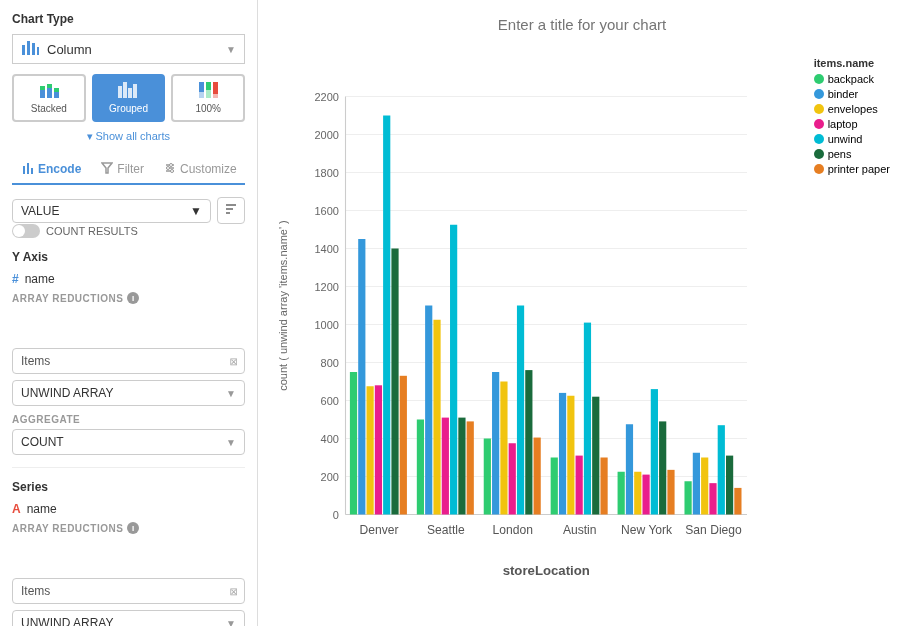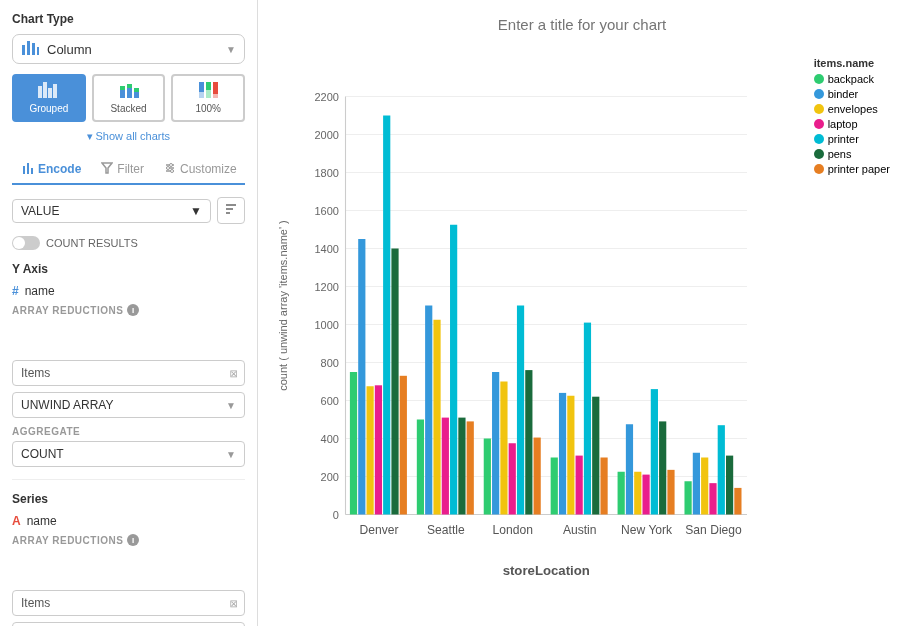--- a/index.html
+++ b/index.html
@@ -21,21 +21,21 @@
       color: #333;
       margin-bottom: 8px;
     }
 
     
     .chart-type-section { margin-bottom: 12px; }
     .chart-type-select {
       display: flex;
       align-items: center;
       border: 1px solid #ccc;
-      border-radius: 7px;
+      border-radius: 0;
       padding: 4px 8px;
       background: #fff;
       cursor: pointer;
       width: 100%;
       margin-bottom: 10px;
     }
     .chart-type-select .chart-icon { color: #4a90d9; margin-right: 8px; font-size: 16px; }
     .chart-type-select .label { flex: 1; color: #333; font-size: 13px; }
     .chart-type-select .arrow { color: #999; font-size: 10px; }
 
@@ -72,21 +72,21 @@
       gap: 4px;
     }
     .tab.active { color: #4a90d9; border-bottom: 2px solid #4a90d9; margin-bottom: -2px; font-weight: bold; }
     .tab-icon { font-size: 14px; }
 
     
     .encode-row {
       display: flex;
       align-items: center;
       gap: 6px;
-      margin-bottom: 12px;
+      margin-bottom: 0;
     }
     .value-select {
       flex: 1;
       border: 1px solid #ccc;
       border-radius: 4px;
       padding: 4px 8px;
       background: #fff;
       font-size: 12px;
       color: #333;
       display: flex;
@@ -228,47 +228,47 @@
           <rect x="6" y="2" width="3" height="14" fill="#4a90d9"></rect>
           <rect x="11" y="4" width="3" height="12" fill="#4a90d9"></rect>
           <rect x="16" y="8" width="3" height="8" fill="#4a90d9"></rect>
         </svg>
       </span>
       <span class="label">Column</span>
       <span class="arrow">▼</span>
     </div>
 
     <div class="chart-buttons">
+      <button class="chart-btn">
+        <span class="btn-icon">
+          <svg width="22" height="16" viewBox="0 0 22 16">
+            <rect x="2" y="8" width="5" height="8" fill="#4a90d9"></rect>
+            <rect x="2" y="4" width="5" height="4" fill="#2ecc71"></rect>
+            <rect x="9" y="6" width="5" height="10" fill="#4a90d9"></rect>
+            <rect x="9" y="2" width="5" height="4" fill="#2ecc71"></rect>
+            <rect x="16" y="10" width="5" height="6" fill="#4a90d9"></rect>
+            <rect x="16" y="6" width="5" height="4" fill="#2ecc71"></rect>
+          </svg>
+        </span>
+        <span>Stacked</span>
+      </button>
       <button class="chart-btn active">
         <span class="btn-icon">
           <svg width="22" height="16" viewBox="0 0 22 16">
             <rect x="0" y="4" width="4" height="12" fill="#fff" opacity="0.8"></rect>
             <rect x="5" y="0" width="4" height="16" fill="#fff" opacity="0.8"></rect>
             <rect x="10" y="6" width="4" height="10" fill="#fff" opacity="0.8"></rect>
             <rect x="15" y="2" width="4" height="14" fill="#fff" opacity="0.8"></rect>
           </svg>
         </span>
         <span>Grouped</span>
       </button>
       <button class="chart-btn">
         <span class="btn-icon">
           <svg width="22" height="16" viewBox="0 0 22 16">
-            <rect x="2" y="8" width="5" height="8" fill="#4a90d9"></rect>
-            <rect x="2" y="4" width="5" height="4" fill="#2ecc71"></rect>
-            <rect x="9" y="6" width="5" height="10" fill="#4a90d9"></rect>
-            <rect x="9" y="2" width="5" height="4" fill="#2ecc71"></rect>
-            <rect x="16" y="10" width="5" height="6" fill="#4a90d9"></rect>
-            <rect x="16" y="6" width="5" height="4" fill="#2ecc71"></rect>
-          </svg>
-        </span>
-        <span>Stacked</span>
-      </button>
-      <button class="chart-btn">
-        <span class="btn-icon">
-          <svg width="22" height="16" viewBox="0 0 22 16">
             <rect x="2" y="0" width="5" height="16" fill="#4a90d9" opacity="0.4"></rect>
             <rect x="2" y="0" width="5" height="10" fill="#4a90d9"></rect>
             <rect x="9" y="0" width="5" height="16" fill="#2ecc71" opacity="0.4"></rect>
             <rect x="9" y="0" width="5" height="8" fill="#2ecc71"></rect>
             <rect x="16" y="0" width="5" height="16" fill="#e74c3c" opacity="0.4"></rect>
             <rect x="16" y="0" width="5" height="12" fill="#e74c3c"></rect>
           </svg>
         </span>
         <span>100%</span>
       </button>
@@ -414,21 +414,21 @@
           <div class="legend-item">
             <div class="legend-dot" style="background:#f1c40f;"></div>
             <span>envelopes</span>
           </div>
           <div class="legend-item">
             <div class="legend-dot" style="background:#e91e8c;"></div>
             <span>laptop</span>
           </div>
           <div class="legend-item">
             <div class="legend-dot" style="background:#00bcd4;"></div>
-            <span>printer</span>
+            <span>unwind</span>
           </div>
           <div class="legend-item">
             <div class="legend-dot" style="background:#1a6b3c;"></div>
             <span>pens</span>
           </div>
           <div class="legend-item">
             <div class="legend-dot" style="background:#e67e22;"></div>
             <span>printer paper</span>
           </div>
         </div>

